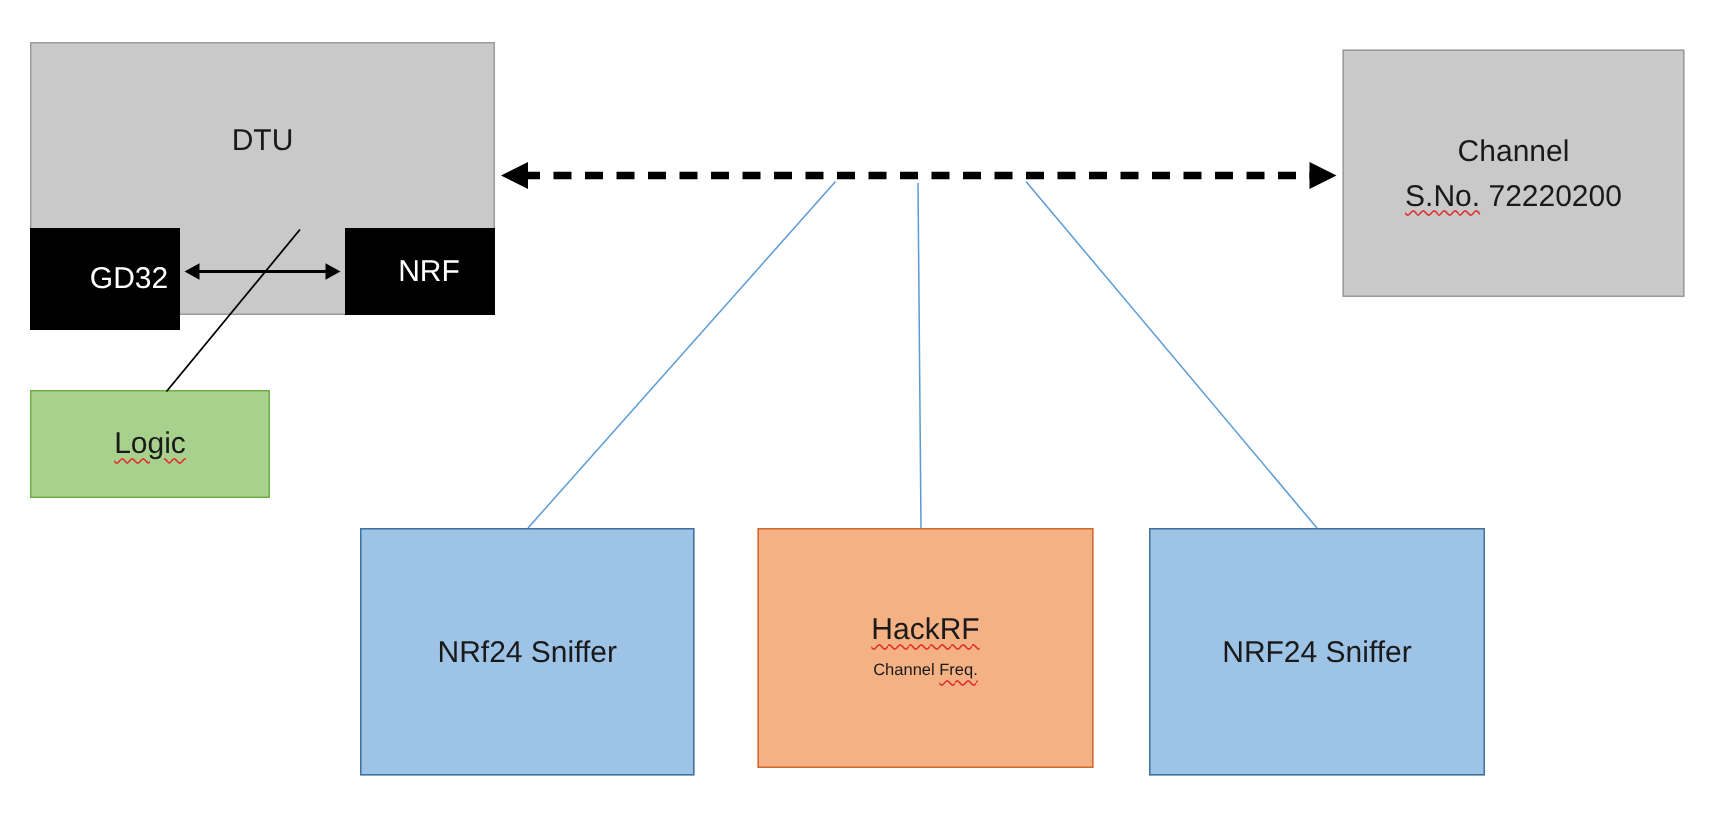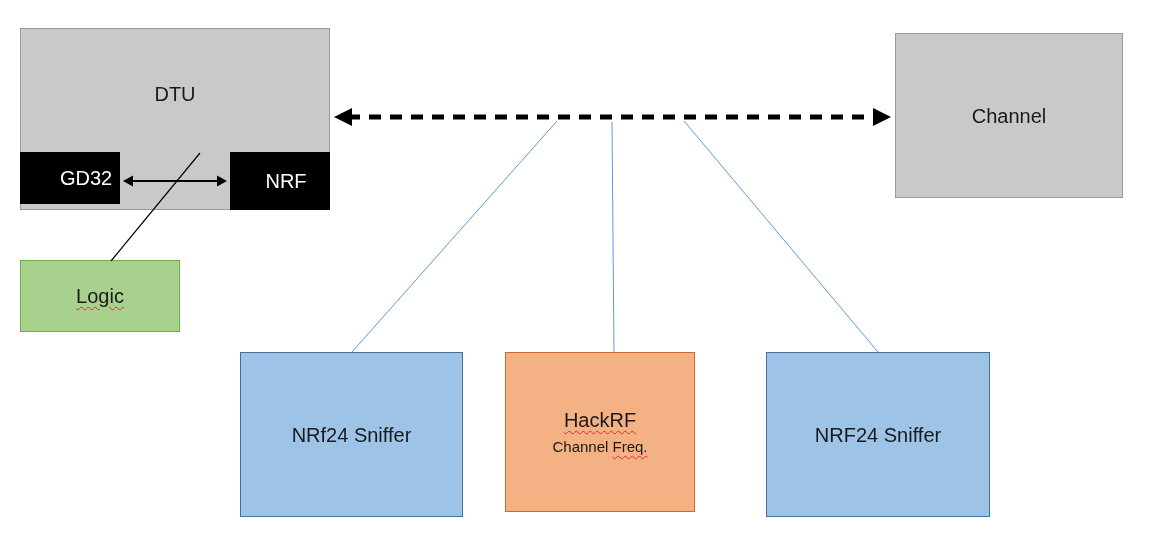--- a/index.html
+++ b/index.html
@@ -13,35 +13,35 @@
   }
   .box {
     position:absolute;
     display:flex; flex-direction:column;
     align-items:center; justify-content:center;
     text-align:center;
     box-sizing:border-box;
     z-index:1;
   }
   .line  { line-height:30px; font-size:20px; white-space:nowrap; }
-  .small { line-height:24px; font-size:15px; white-space:nowrap; }
+  .small { line-height:24px; font-size:11px; white-space:nowrap; }
 
   .gray   { background:var(--box-gray,#c9c9c9);   border:1px solid var(--box-gray-border,#9b9b9b); }
   .black  { background:var(--box-black,#000);     color:#fff; border:none; }
   .green  { background:var(--box-green,#a9d18e);  border:1px solid var(--box-green-border,#70ad47); }
   .blue   { background:var(--box-blue,#9dc3e6);   border:1px solid var(--box-blue-border,#41719c);align-items:center; }
   .orange { background:var(--box-orange,#f4b183); border:1px solid var(--box-orange-border,#cd6a32); }
 
   .dtu          { left:20px;  top:28px;  width:310px; height:182px; padding-bottom:50px; }
-  .gd32         { left:20px;  top:152px; width:100px; height:52px; z-index:2;padding-left:32px; }
+  .gd32         { left:20px;  top:152px; width:100px; height:68px; z-index:2;padding-left:32px; }
   .nrf          { left:230px; top:152px; width:100px; height:58px; z-index:2;padding-left:12px; }
   .inverter     { left:895px; top:33px;  width:228px; height:165px; }
   .logic        { left:20px;  top:260px; width:160px; height:72px; }
   .snifferLeft  { left:240px; top:352px; width:223px; height:165px; }
-  .hackrf       { left:505px; top:352px; width:190px; height:160px; }
+  .hackrf       { left:505px; top:352px; width:224px; height:160px; }
   .snifferRight { left:766px; top:352px; width:224px; height:165px; }
 
   .wavy {
     text-decoration-line:underline;
     text-decoration-style:wavy;
     text-decoration-color:#e03030;
     text-decoration-thickness:1px;
     text-underline-offset:3px;
   }
 
@@ -67,20 +67,24 @@
   <div class="box black gd32">
     <div class="line">GD32</div>
   </div>
 
   <div class="box black nrf">
     <div class="line">NRF</div>
   </div>
 
   <div class="box gray inverter">
     <div class="line">Channel</div>
+    <div class="line">
+      <span class="wavy">S.No.</span>
+      <span>72220200</span>
+    </div>
   </div>
 
   <div class="box green logic">
     <div class="line wavy">Logic</div>
   </div>
 
   <div class="box blue snifferLeft">
     <div class="line">NRf24 Sniffer</div>
   </div>
 

